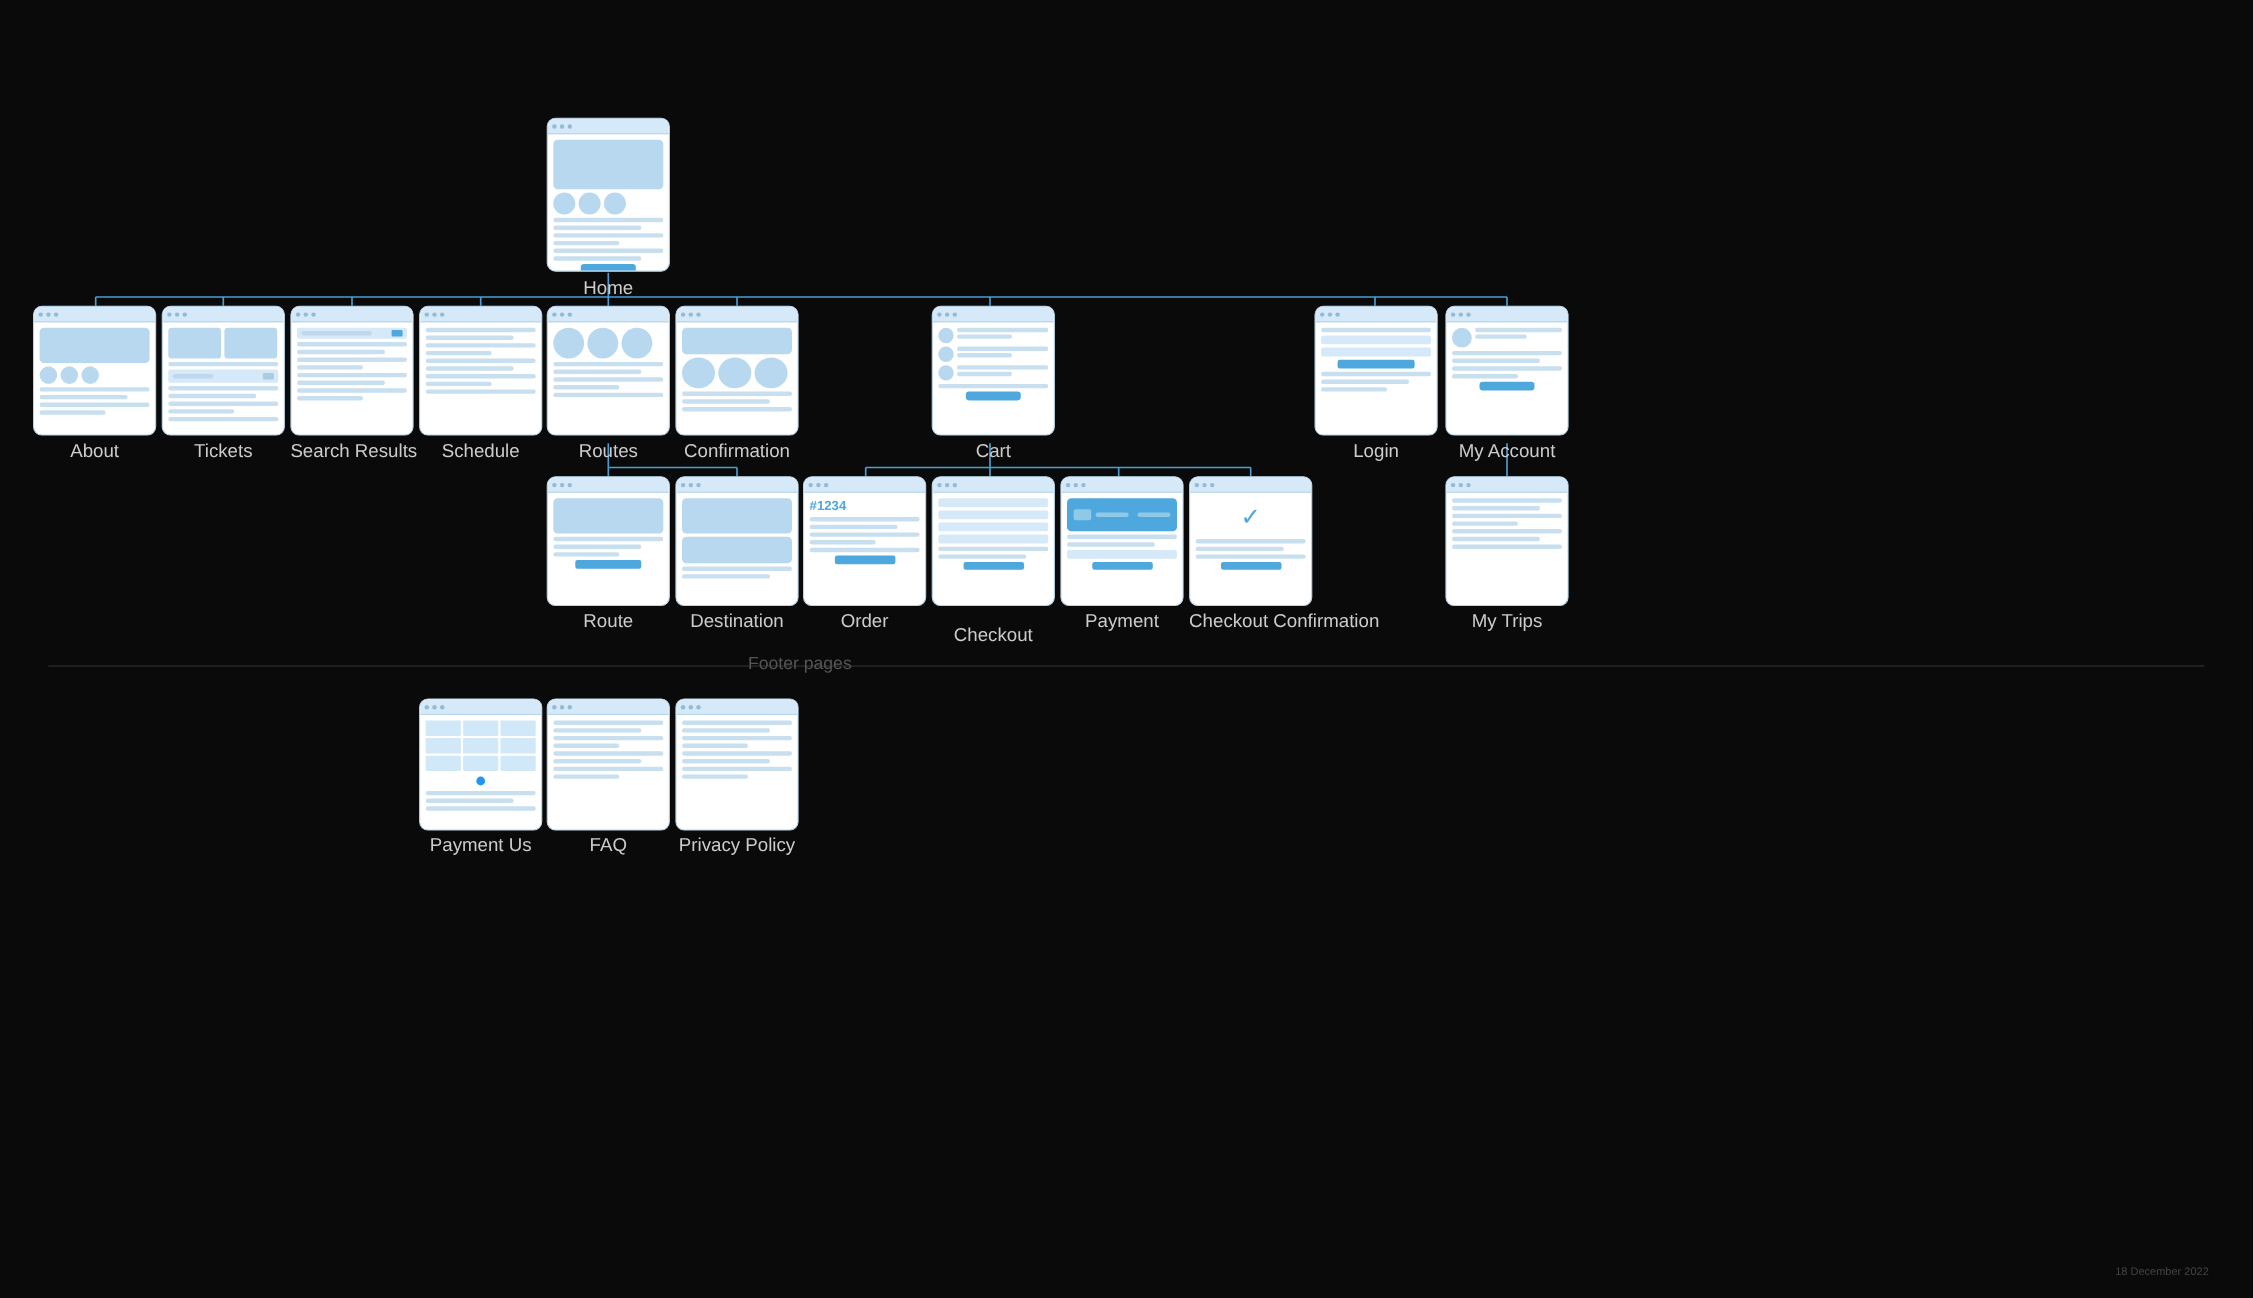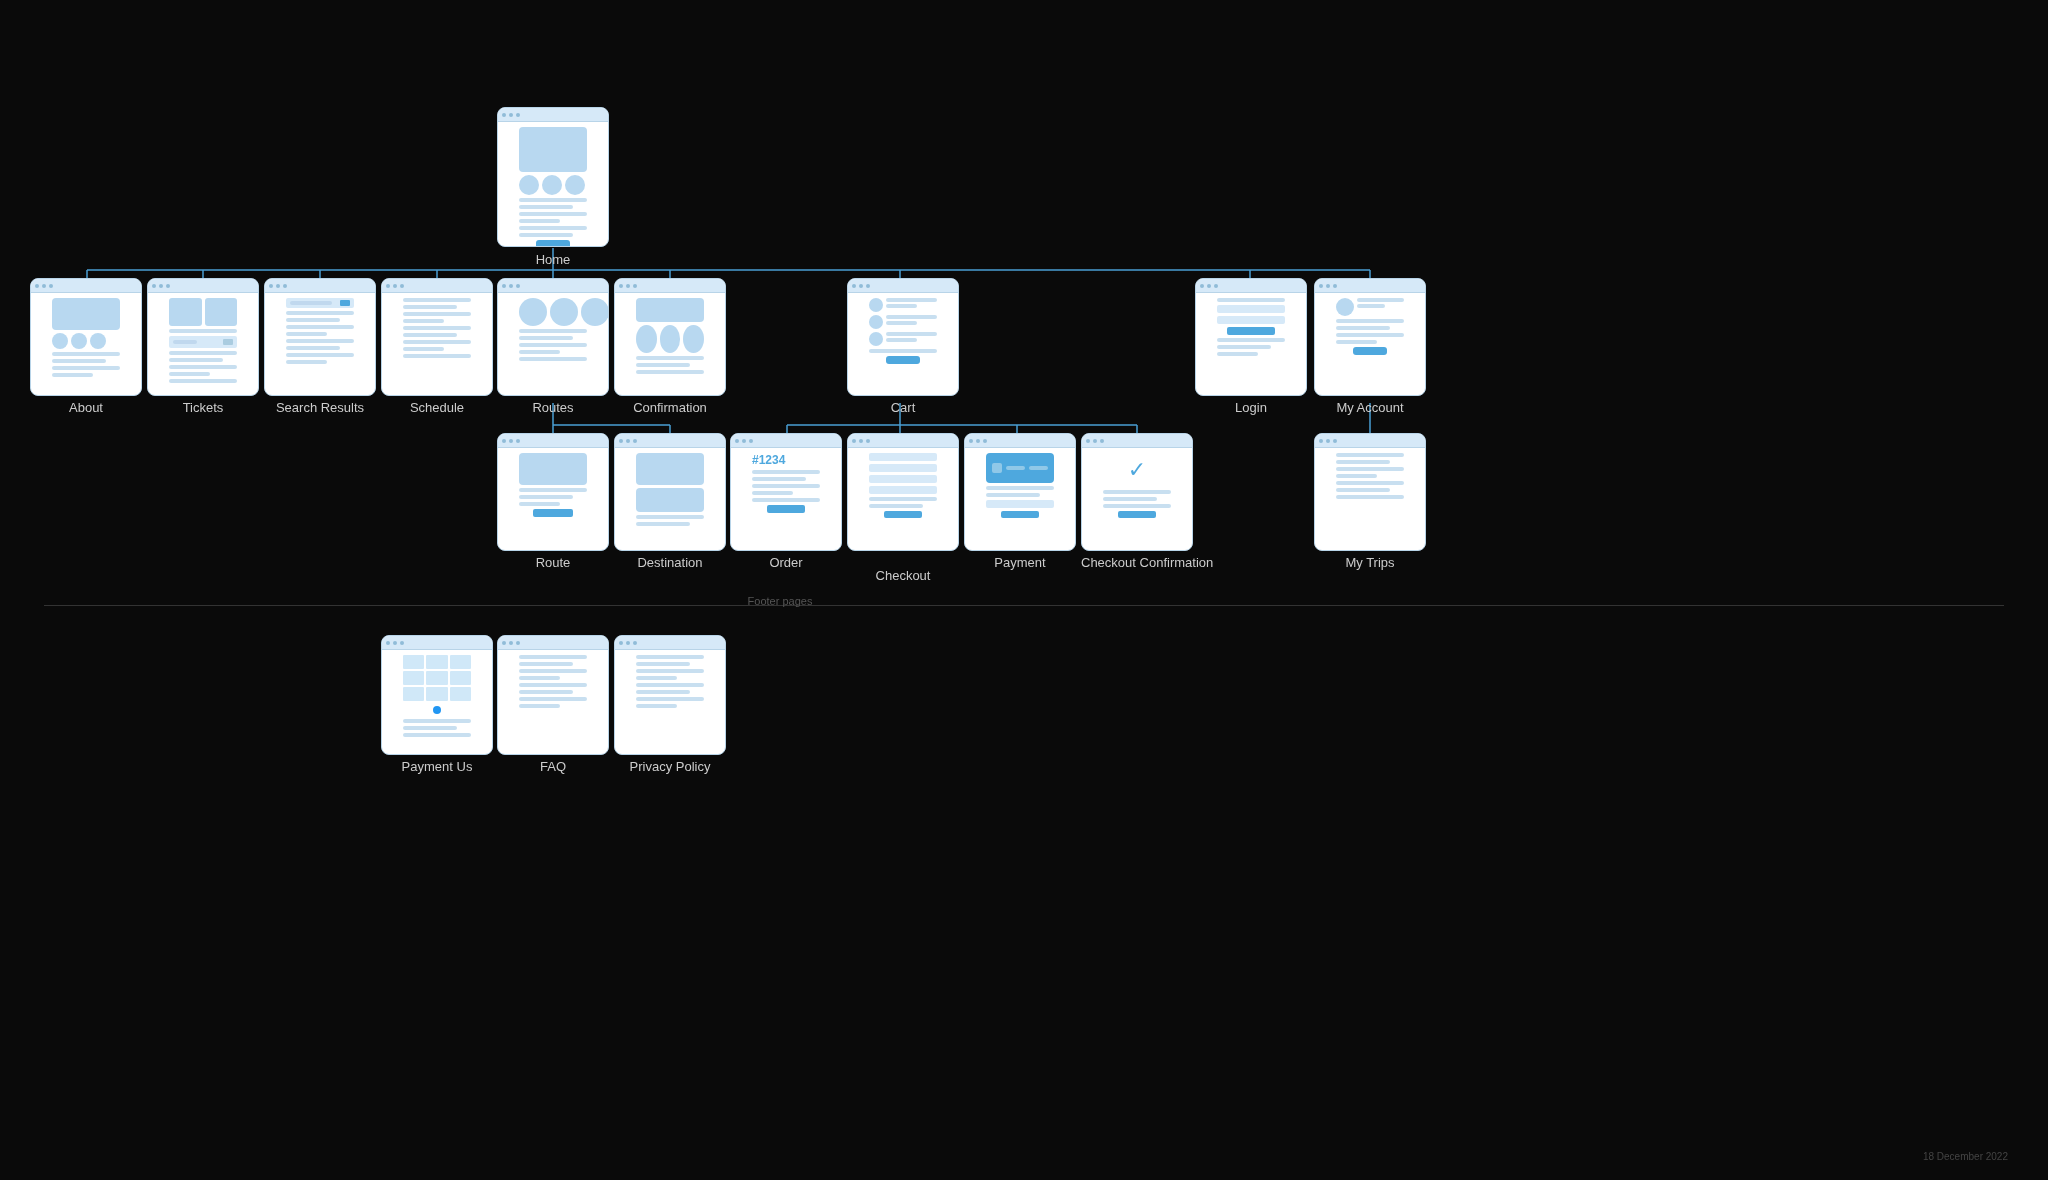--- a/index.html
+++ b/index.html
@@ -43,21 +43,21 @@
       align-items: center;
       padding: 0 4px;
       gap: 3px;
     }
     .dot {
       width: 4px; height: 4px;
       border-radius: 50%;
       background: #90bcd8;
     }
     .card-body {
-      padding: 5px 21px 3px;
+      padding: 5px 5px 3px;
       display: flex;
       flex-direction: column;
       gap: 3px;
     }
     .line {
       height: 4px;
       border-radius: 2px;
       background: #c8dff0;
     }
     .line.short { width: 60%; }
@@ -75,21 +75,21 @@
       display: flex;
       gap: 3px;
     }
     .circle-placeholder {
       border-radius: 50%;
       background: #b8d8f0;
       flex-shrink: 0;
     }
     .label {
       position: absolute;
-      font-size: 13px;
+      font-size: 17px;
       color: #ccc;
       text-align: center;
       white-space: nowrap;
     }
     
     .connectors {
       position: absolute;
       top: 0; left: 0;
       width: 2048px;
       height: 1180px;
@@ -97,23 +97,22 @@
     }
     .footer-divider {
       position: absolute;
       width: 1960px;
       left: 44px;
       height: 1px;
       background: #333;
     }
     .footer-label {
       position: absolute;
-      font-size: 11px;
+      font-size: 16px;
       color: #555;
-      text-align: center;
     }
     .date-label {
       position: absolute;
       bottom: 18px;
       right: 40px;
       font-size: 10px;
       color: #444;
     }
     
     .btn-placeholder {

